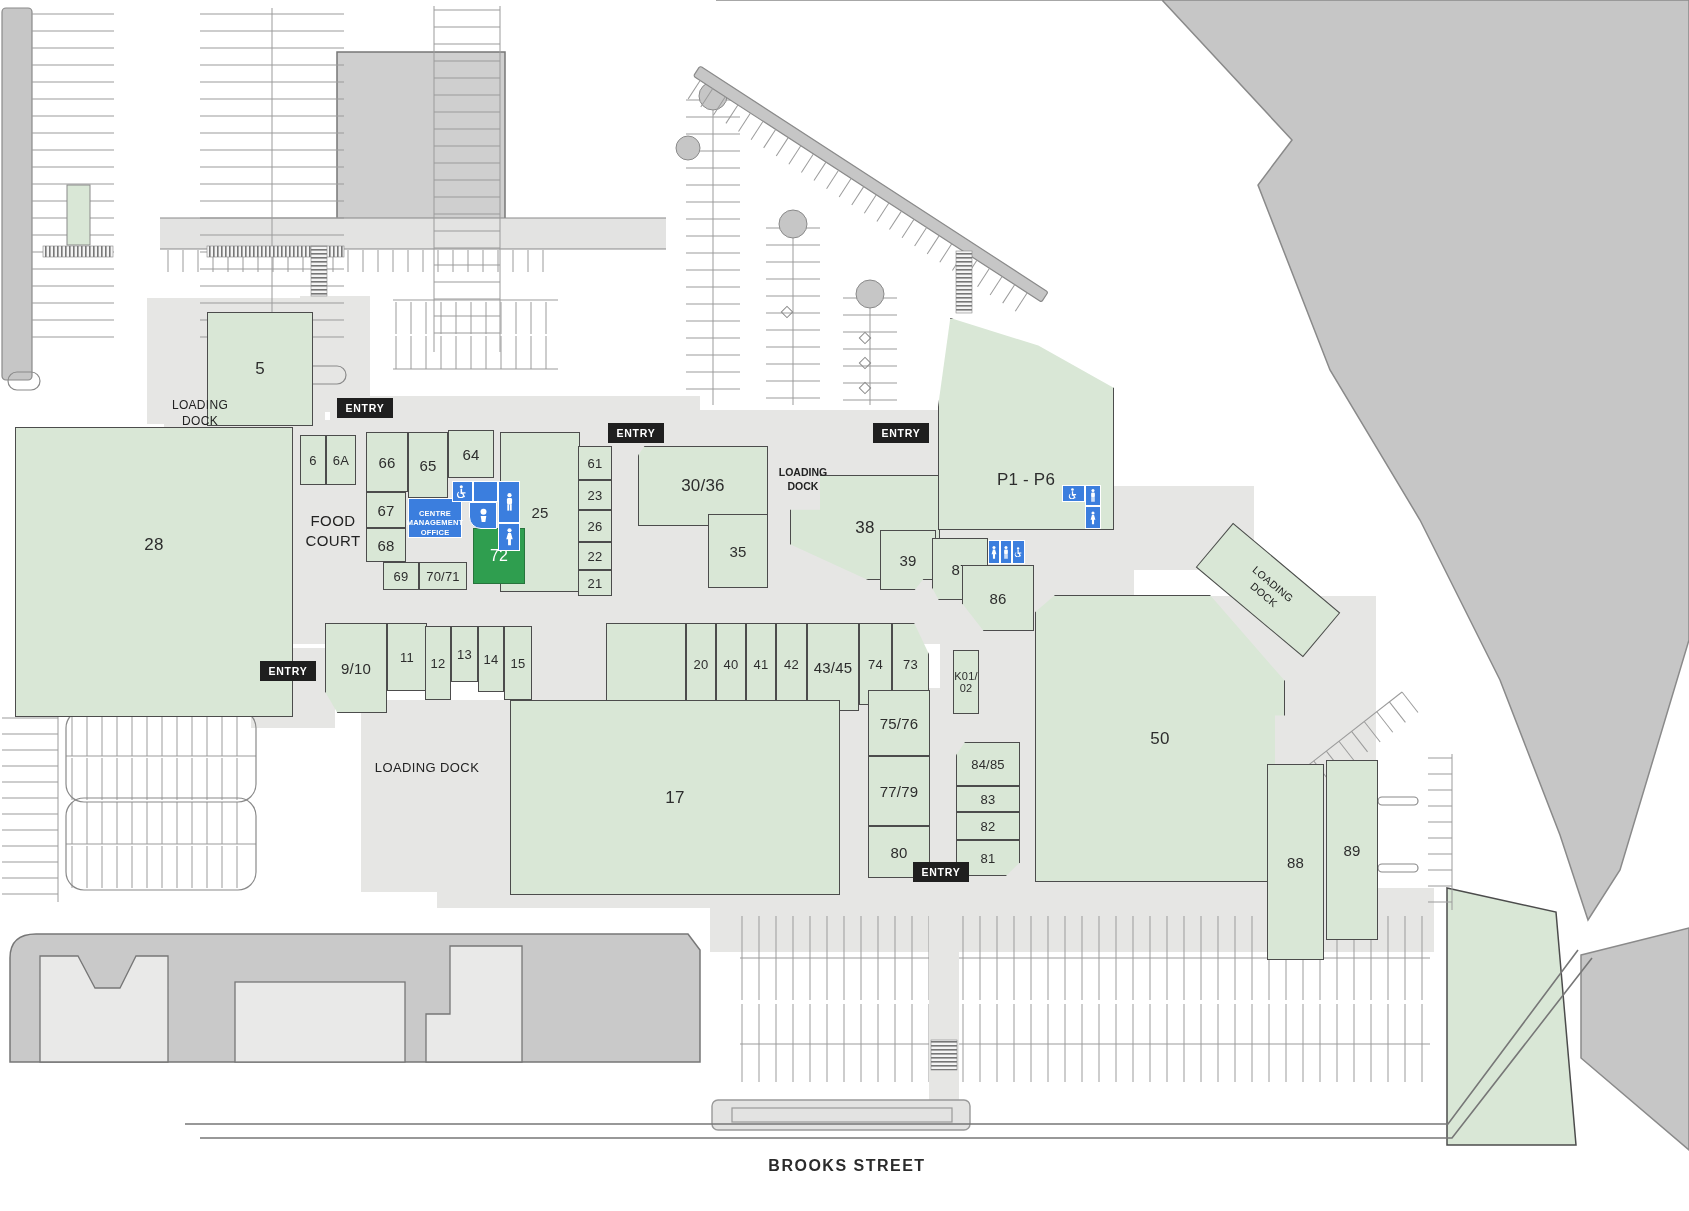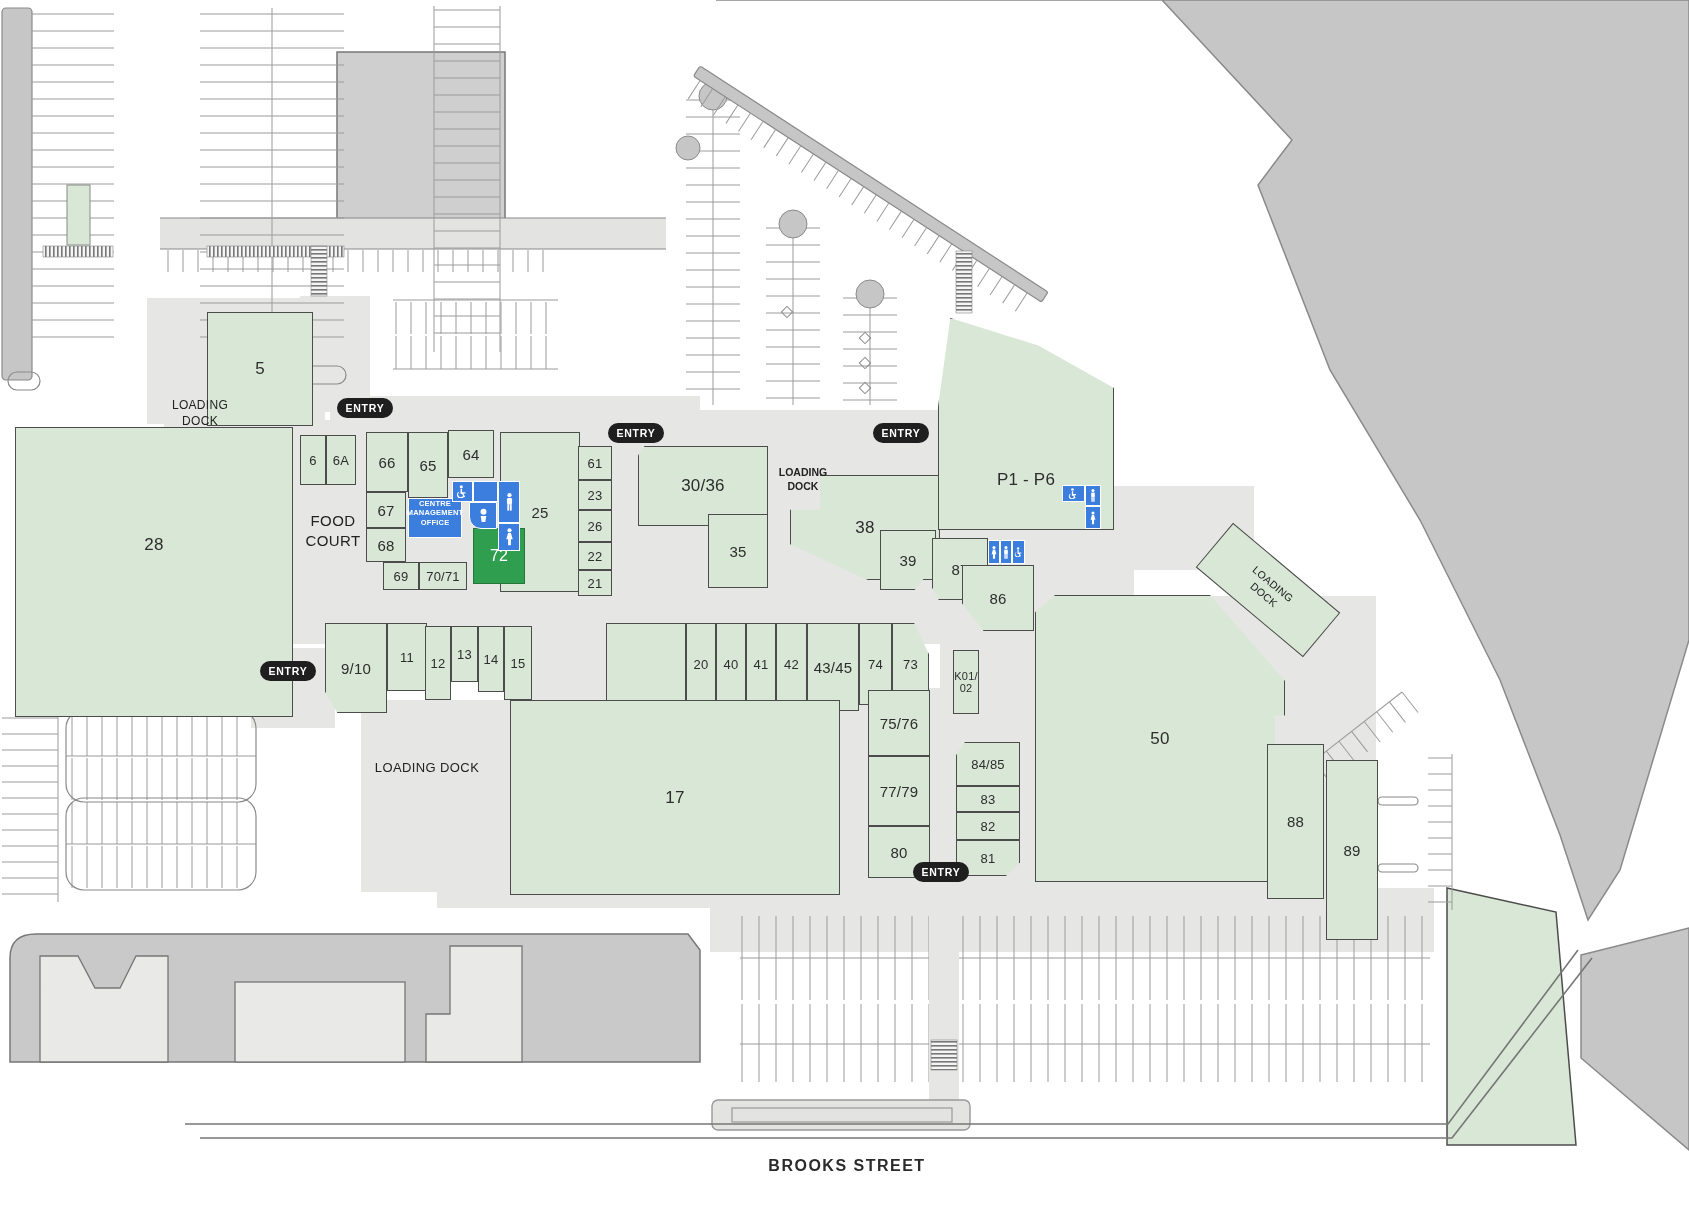--- a/index.html
+++ b/index.html
@@ -12,23 +12,23 @@
   .store{position:absolute;z-index:2;background:#d9e7d6;border:1.4px solid #4c4c4c;
          box-sizing:border-box;display:flex;align-items:center;justify-content:center;
          font-size:15px;letter-spacing:.2px;}
   .store.sm{font-size:13px;}
   .store.lg{font-size:17px;}
   .store.hl{background:#2f9e4f;border-color:#27743c;color:#fff;font-size:16px;}
   .fac{position:absolute;z-index:3;background:#3b7ede;border:1px solid #fff;box-sizing:border-box;
        display:flex;align-items:center;justify-content:center;color:#fff;}
   .fac svg{display:block;}
   .cmo{position:absolute;z-index:3;background:#3b7ede;border:1px solid #fff;box-sizing:border-box;
-       display:flex;align-items:flex-start;justify-content:center;text-align:center;
+       display:flex;align-items:flex-end;justify-content:center;text-align:center;
        color:#fff;font-size:7.5px;font-weight:bold;line-height:1.25;letter-spacing:.2px;}
-  .entry{position:absolute;z-index:4;width:56px;height:20px;background:#1f1f1f;border-radius:10px;
+  .entry{position:absolute;z-index:4;width:56px;height:20px;background:#1f1f1f;border-radius:0;
          display:flex;align-items:center;justify-content:center;color:#fff;
          font-size:10.5px;font-weight:bold;letter-spacing:.8px;}
   .maptext{position:absolute;z-index:3;text-align:center;color:#222;line-height:1.3;}
   .ld{font-size:12px;letter-spacing:.3px;}
   .kiosk-lines{display:flex;flex-direction:column;align-items:center;line-height:1.1;}
   .street{font-size:16px;font-weight:bold;letter-spacing:1.5px;color:#2b2b2b;}
   .rotwrap{position:absolute;z-index:2;display:flex;align-items:center;justify-content:center;
            background:#d9e7d6;border:1.4px solid #4c4c4c;box-sizing:border-box;}
 </style>
 </head>
@@ -765,21 +765,21 @@
   <div class="store sm" style="left:956px;top:812px;width:64px;height:28px">
       <span>82</span>
     </div>
   <div class="store sm" style="left:956px;top:840px;width:64px;height:36px;clip-path:polygon(0 0,100% 0,100% 62%,78% 100%,0 100%)">
       <span>81</span>
     </div>
 
   <div class="store lg" style="left:1035px;top:595px;width:250px;height:287px;clip-path:polygon(0 6%,8% 0,70% 0,100% 30%,100% 42%,96% 42%,96% 100%,0 100%);">
       <span>50</span>
     </div>
-  <div class="store" style="left:1267px;top:744px;width:57px;height:155px">
+  <div class="store" style="left:1267px;top:764px;width:57px;height:196px">
       <span>88</span>
     </div>
   <div class="store" style="left:1326px;top:760px;width:52px;height:180px">
       <span>89</span>
     </div>
 
   <div class="store" style="left:953px;top:650px;width:26px;height:64px;font-size:11px">
     <span class="kiosk-lines">
       <span>K01/</span>
         <span>02</span>

